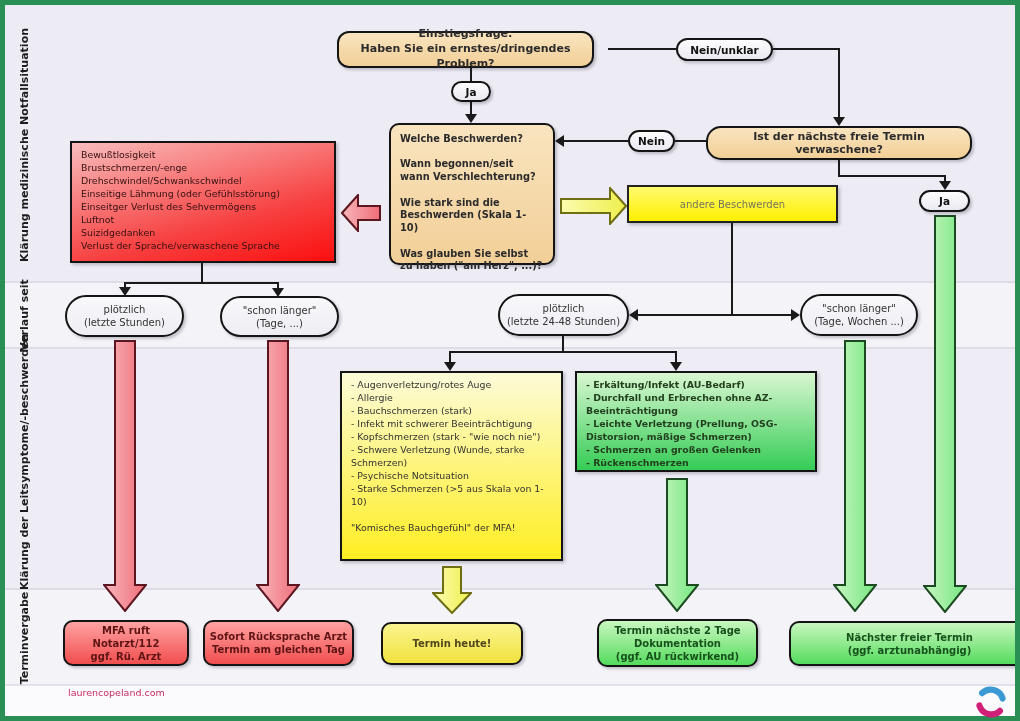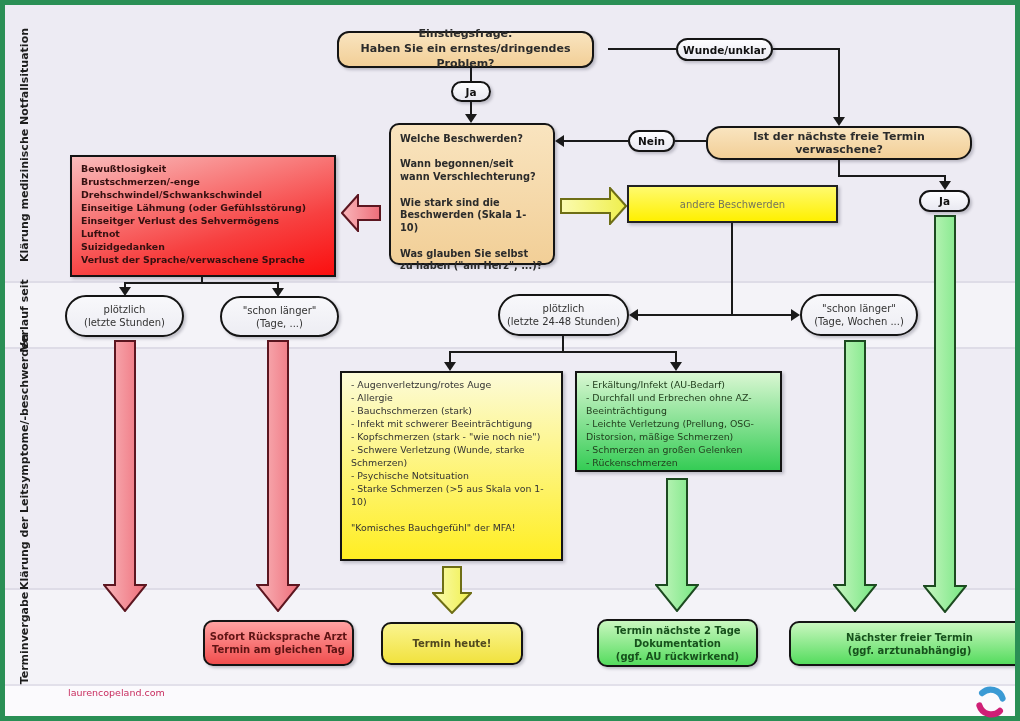--- a/index.html
+++ b/index.html
@@ -17,21 +17,21 @@
   .blockarrow{position:absolute;z-index:3;}
   .node{position:absolute;z-index:4;box-sizing:border-box;border:2.5px solid #141414;
         box-shadow:2px 2px 3px rgba(40,40,60,.25);white-space:pre-line;}
   .tan{background:linear-gradient(180deg,#f9e4bf,#f2cf97);color:#2b2b2b;font-weight:bold;}
   .center{display:flex;align-items:center;justify-content:center;text-align:center;}
   .pill{border-radius:13px;background:linear-gradient(180deg,#fdfdff,#e9e9f1);
         font-weight:bold;color:#111;font-size:10.5px;}
   .stadium{border-radius:22px;background:linear-gradient(180deg,#f8f8fb,#ededf3);
            color:#333;font-size:10px;line-height:1.3;}
   .listbox{font-size:9.4px;line-height:1.38;padding:6px 9px;color:#333;}
-  .redbox{background:linear-gradient(165deg,#f9bcbc 0%,#f74040 65%,#fb0f0f 100%);color:#351010;font-weight:700;margin-top:14px;}
+  .redbox{background:linear-gradient(165deg,#f9bcbc 0%,#f74040 65%,#fb0f0f 100%);color:#351010;font-weight:400;}
   .yellowbox{background:linear-gradient(180deg,#fcfbd8,#ffee22);}
   .greenbox{background:linear-gradient(180deg,#d9f7d2,#35cc55);color:#23401f;}
   .anderebox{background:linear-gradient(180deg,#fffa6e,#fff000);color:#74745c;font-size:10px;border:2px solid #222;}
   .outbox{border-radius:10px;font-size:10px;font-weight:bold;line-height:1.3;}
   .outred{background:linear-gradient(180deg,#ffa2a2,#f14e4e);color:#5e1414;}
   .outyellow{background:linear-gradient(180deg,#faf48f,#f1e23e);color:#52491f;}
   .outgreen{background:linear-gradient(180deg,#c9f7bf,#55dc5e);color:#17511c;}
   .watermark{position:absolute;z-index:4;font-size:9.5px;color:#c82c5e;}
   .q-multiline{font-size:9.8px;line-height:1.3;padding:8px 9px;border-radius:10px;}
 </style>
@@ -120,21 +120,21 @@
   <svg class="blockarrow" style="left:833px;top:340px;" width="44" height="272">
     <polygon points="12,1 32,1 32,245 43,245 22,271 1,245 12,245" fill="url(#ggreen)" stroke="#1c4a20" stroke-width="2"></polygon>
   </svg>
   <svg class="blockarrow" style="left:923px;top:215px;" width="44" height="398">
     <polygon points="12,1 32,1 32,371 43,371 22,397 1,371 12,371" fill="url(#ggreen)" stroke="#1c4a20" stroke-width="2"></polygon>
   </svg>
 
   <div class="node tan center" style="left:337px;top:31px;width:257px;height:37px;border-radius:12px;font-size:11px;line-height:1.35;">Einstiegsfrage:
 Haben Sie ein ernstes/dringendes Problem?</div>
 
-  <div class="node pill center" style="left:676px;top:38px;width:97px;height:23px;">Wunde/unklar</div>
+  <div class="node pill center" style="left:676px;top:38px;width:97px;height:23px;">Nein/unklar</div>
 
   <div class="node pill center" style="left:451px;top:81px;width:40px;height:21px;">Ja</div>
 
   <div class="node tan q-multiline" style="left:389px;top:123px;width:166px;height:142px;">Welche Beschwerden?
 
 Wann begonnen/seit wann Verschlechterung?
 
 Wie stark sind die Beschwerden (Skala 1-10)
 
 Was glauben Sie selbst zu haben ("am Herz", ...)?</div>
@@ -169,26 +169,29 @@
 - Allergie
 - Bauchschmerzen (stark)
 - Infekt mit schwerer Beeinträchtigung
 - Kopfschmerzen (stark - "wie noch nie")
 - Schwere Verletzung (Wunde, starke Schmerzen)
 - Psychische Notsituation
 - Starke Schmerzen (&gt;5 aus Skala von 1-10)
 
 "Komisches Bauchgefühl" der MFA!</div>
 
-  <div class="node greenbox listbox" style="left:575px;top:371px;width:207px;height:101px;border-width:2px;">- Erkältung/Infekt (AU-Bedarf)
+  <div class="node greenbox listbox" style="left:575px;top:371px;width:242px;height:101px;border-width:2px;font-weight:bold;">- Erkältung/Infekt (AU-Bedarf)
 - Durchfall und Erbrechen ohne AZ-Beeinträchtigung
 - Leichte Verletzung (Prellung, OSG-Distorsion, mäßige Schmerzen)
 - Schmerzen an großen Gelenken
 - Rückenschmerzen</div>
 
+  <div class="node outbox outred center" style="left:63px;top:620px;width:126px;height:46px;">MFA ruft
+Notarzt/112
+ggf. Rü. Arzt</div>
   <div class="node outbox outyellow center" style="left:381px;top:622px;width:142px;height:43px;">Termin heute!</div>
   <div class="node outbox outred center" style="left:203px;top:620px;width:151px;height:46px;">Sofort Rücksprache Arzt
 Termin am gleichen Tag</div>
   <div class="node outbox outgreen center" style="left:597px;top:619px;width:161px;height:48px;">Termin nächste 2 Tage
 Dokumentation
 (ggf. AU rückwirkend)</div>
   <div class="node outbox outgreen center" style="left:789px;top:621px;width:241px;height:45px;">Nächster freier Termin
 (ggf. arztunabhängig)</div>
 
   <div class="watermark" style="left:68px;top:687px;">laurencopeland.com</div>

